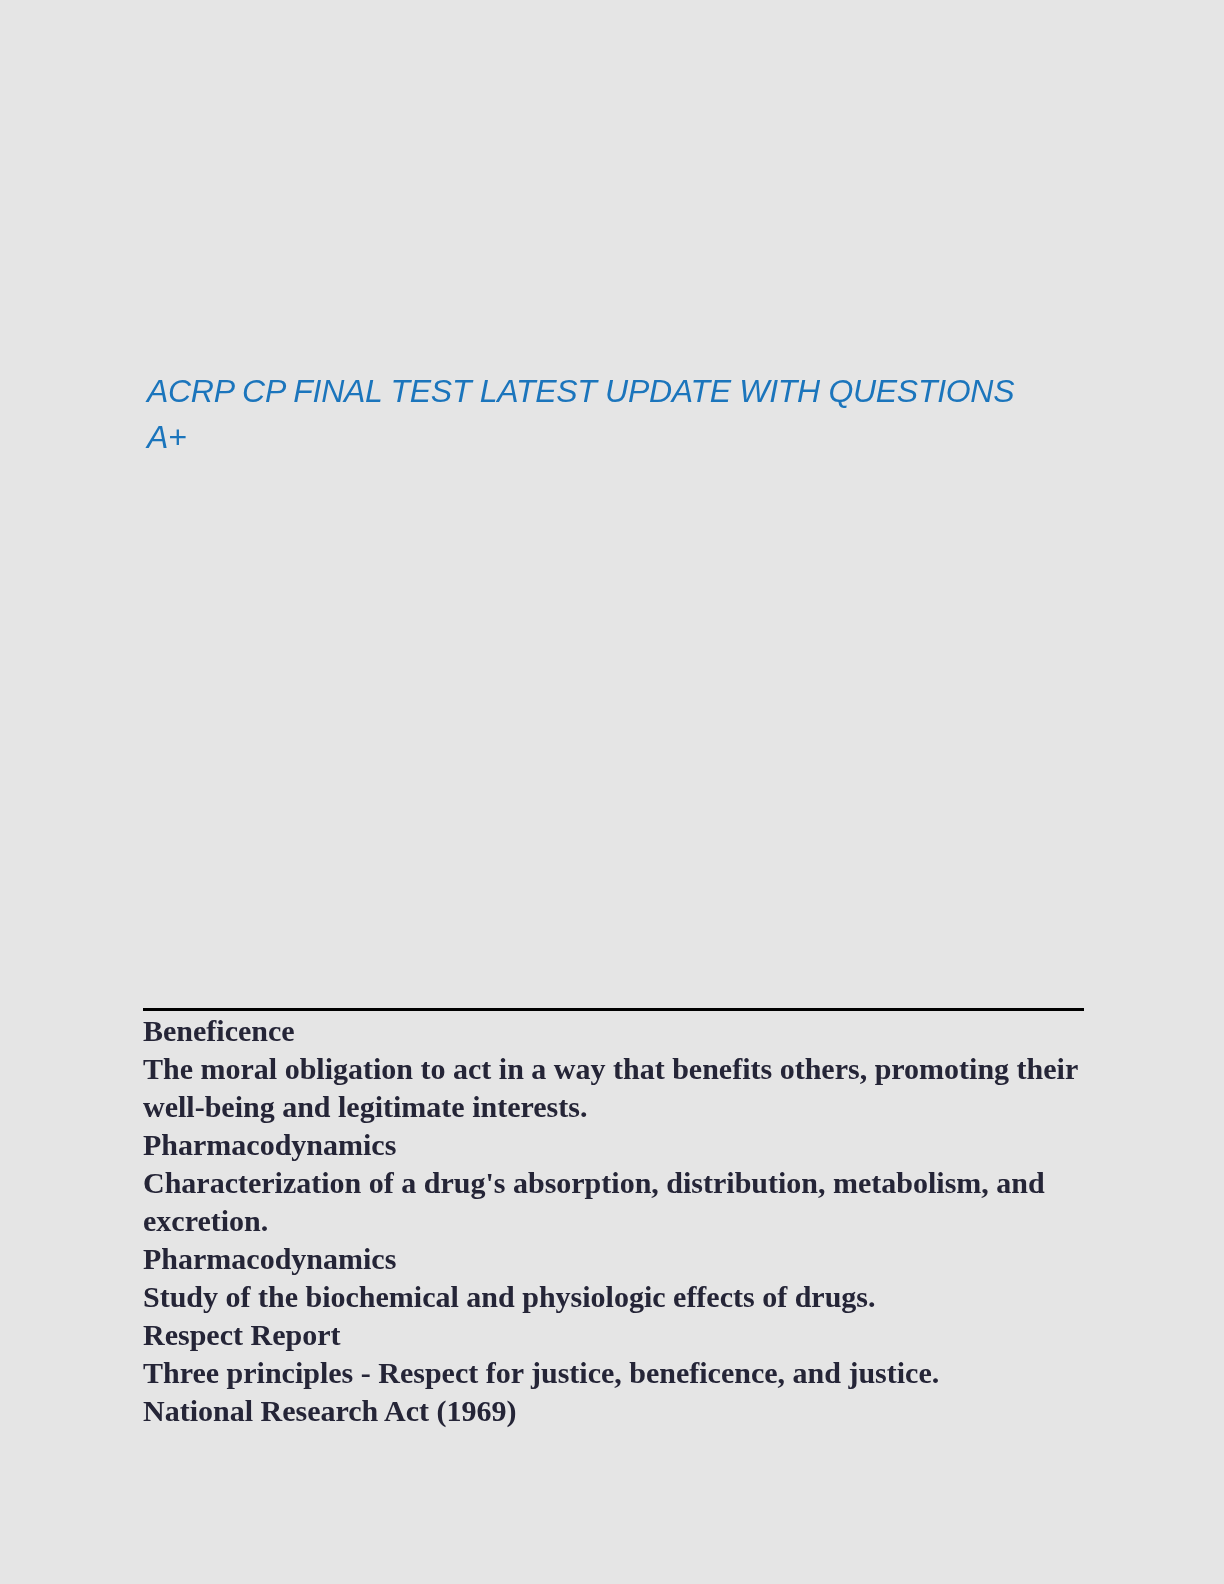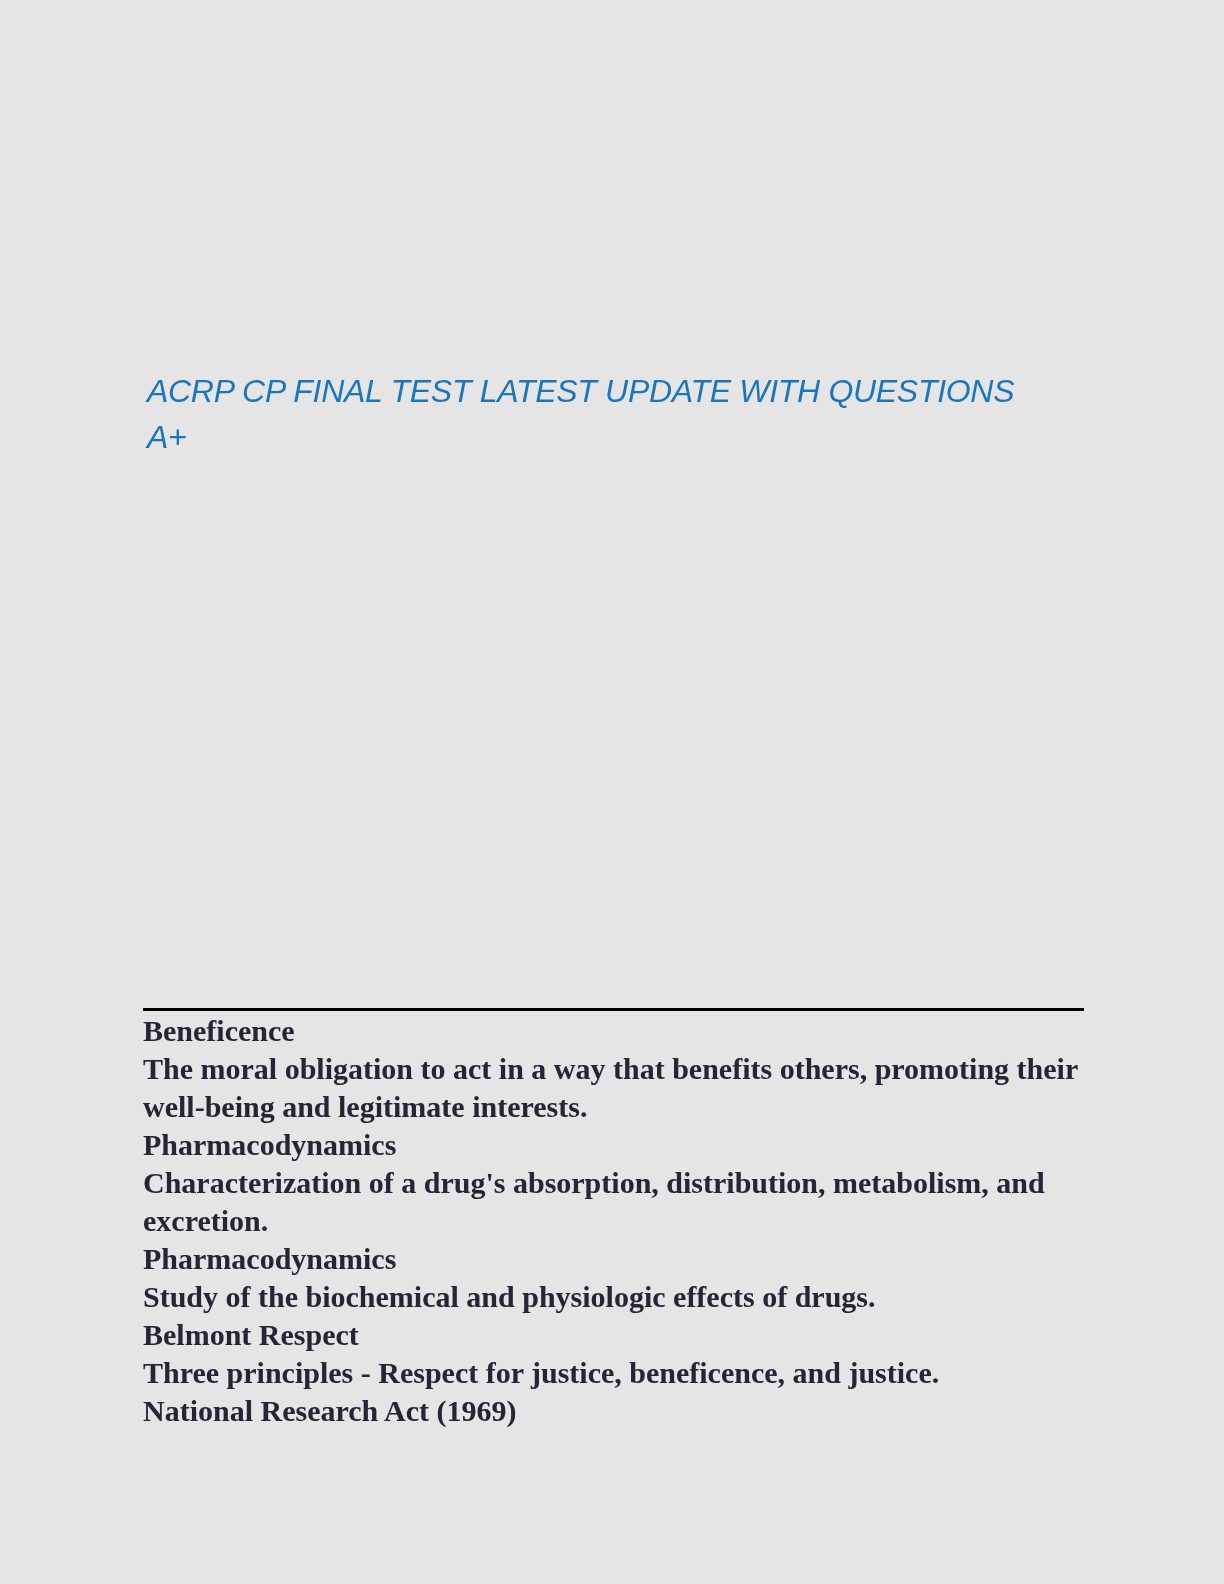--- a/index.html
+++ b/index.html
@@ -81,21 +81,21 @@
       <div class="term">Pharmacodynamics</div>
       <div class="definition">Characterization of a drug's absorption, distribution, metabolism, and excretion.</div>
     </div>
 
     <div class="entry">
       <div class="term">Pharmacodynamics</div>
       <div class="definition">Study of the biochemical and physiologic effects of drugs.</div>
     </div>
 
     <div class="entry">
-      <div class="term">Belmont Respect</div>
+      <div class="term">Respect Report</div>
       <div class="definition">Three principles - Respect for justice, beneficence, and justice.</div>
     </div>
 
     <div class="entry">
       <div class="term">National Research Act (1969)</div>
     </div>
 
   </div>
 
 </div>

